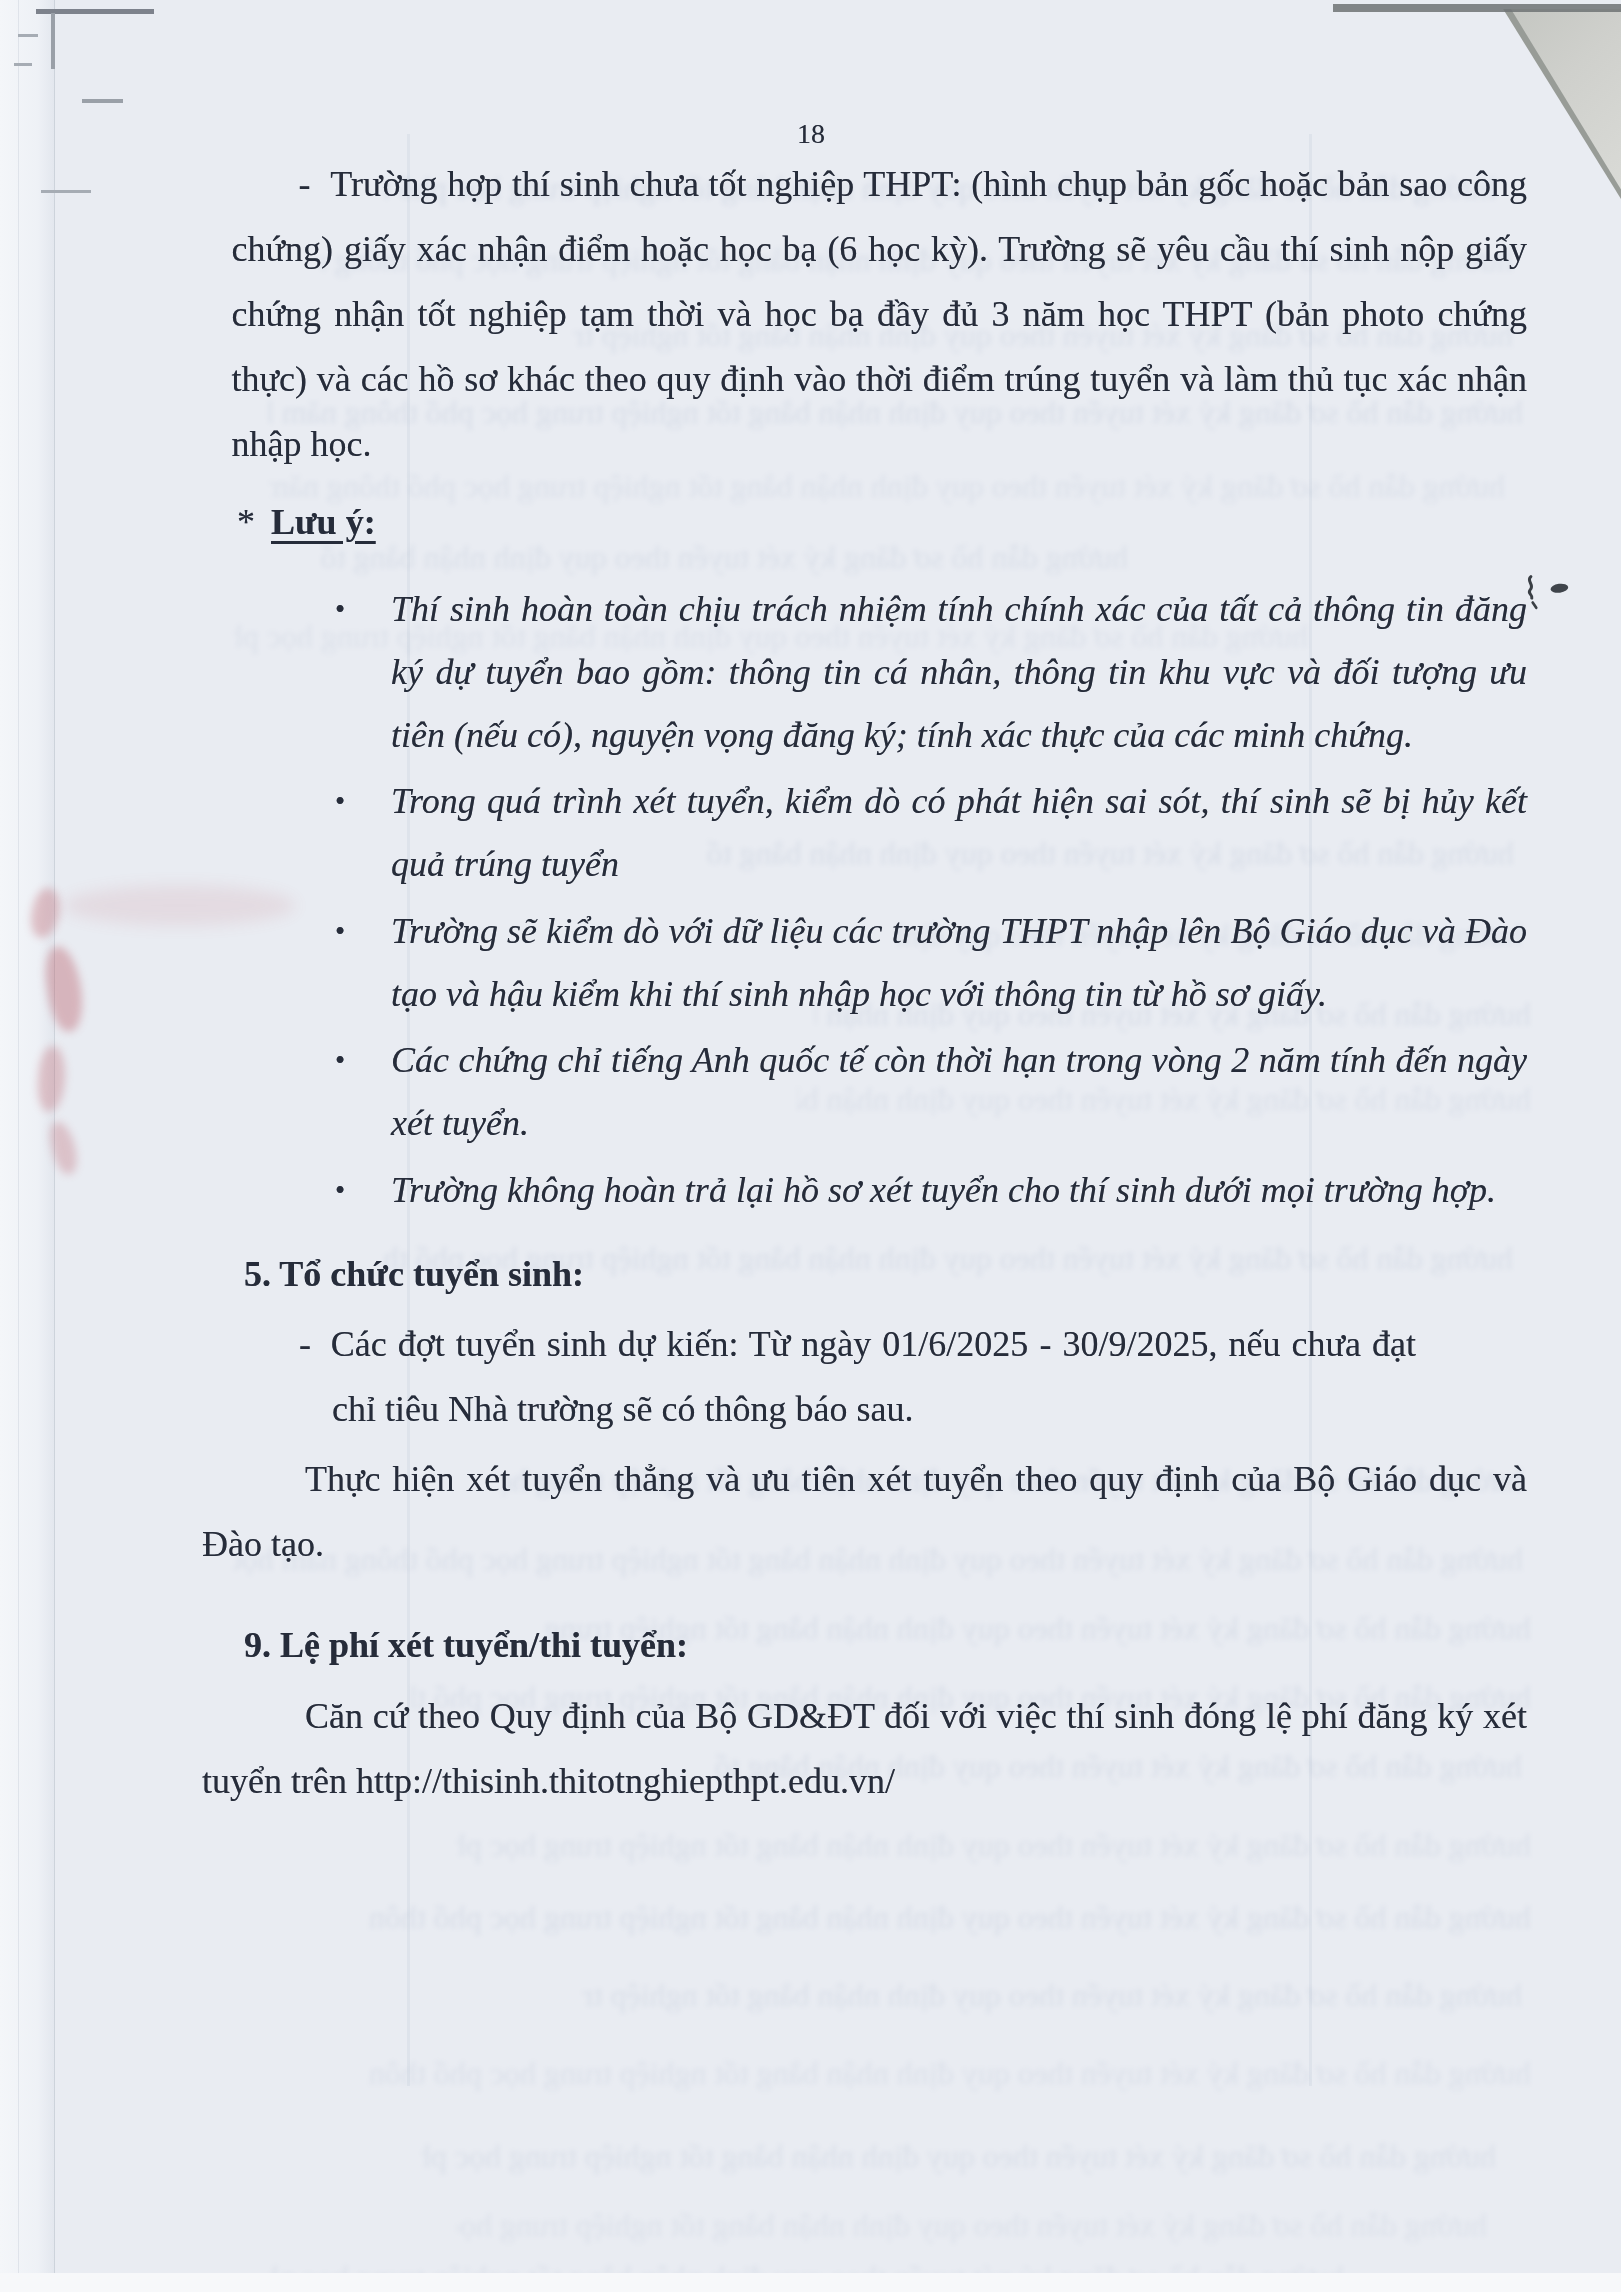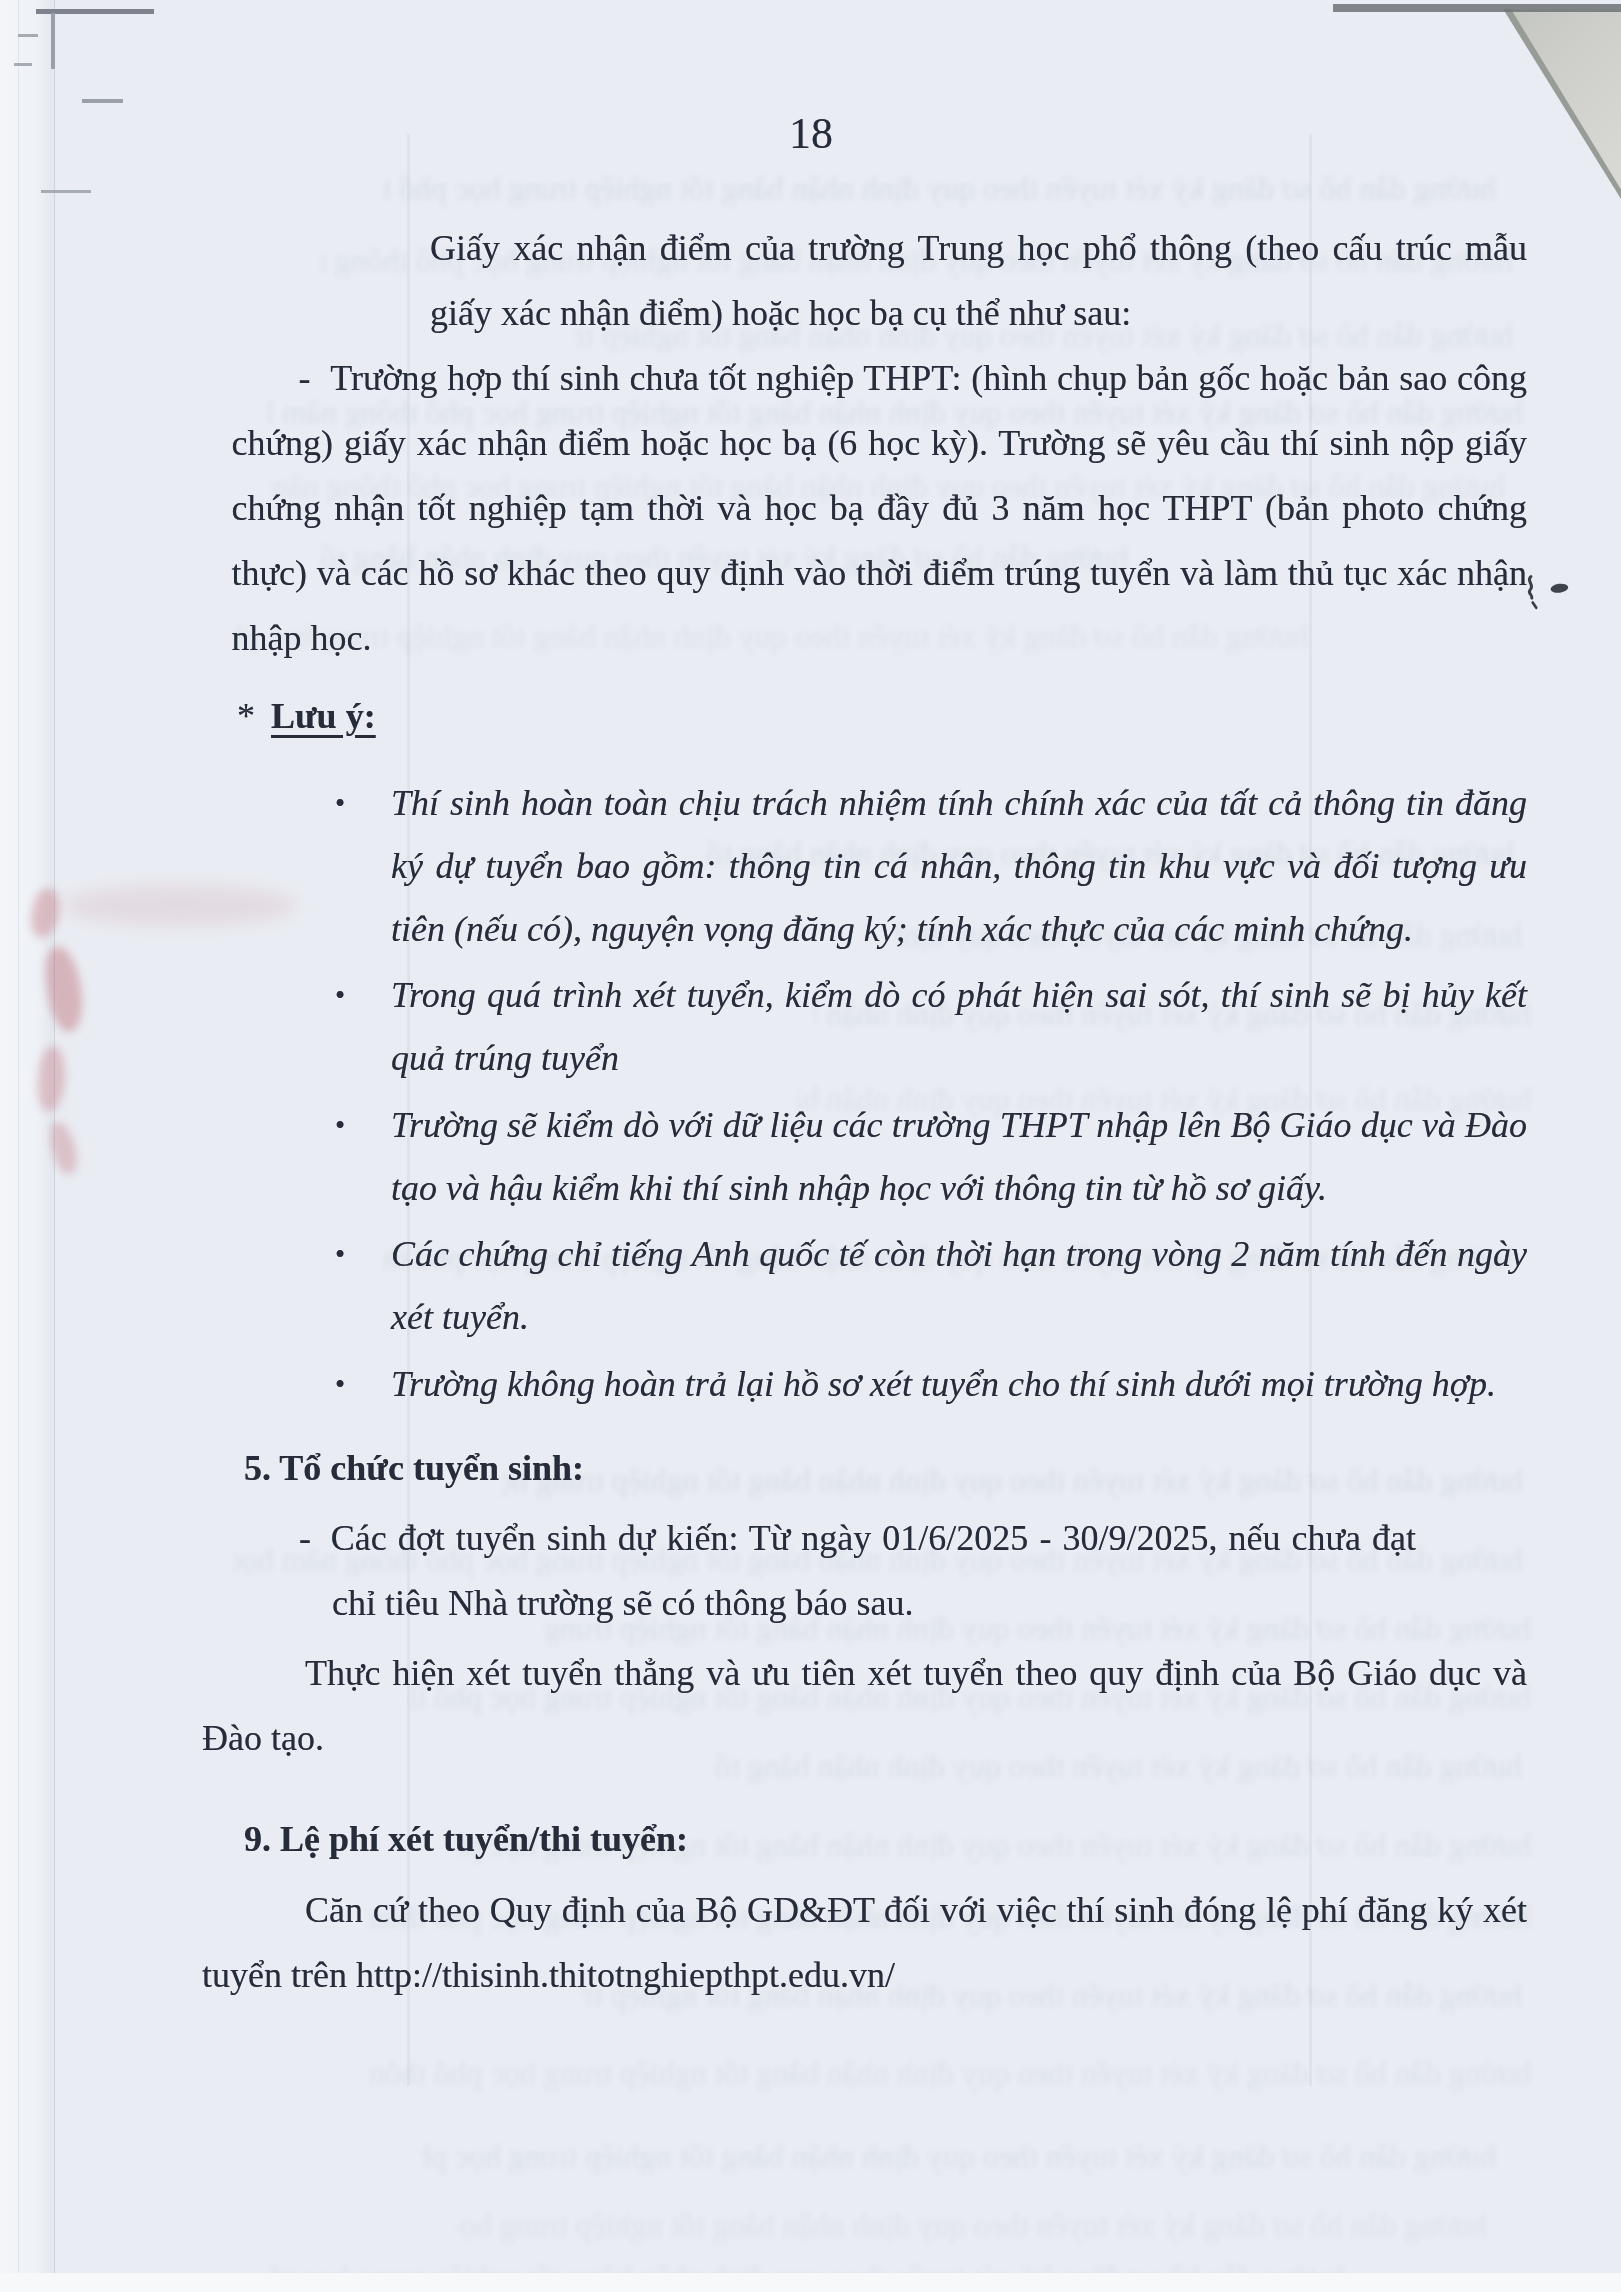--- a/index.html
+++ b/index.html
@@ -69,21 +69,21 @@
     position:absolute;left:0;bottom:0;width:100%;height:19.7px;
     background:#f7f8fa;z-index:2;
   }
   
   .content{
     position:relative;z-index:6;
     padding:116px 94px 0 202px;
     font-size:36px;line-height:65px;
     text-shadow:0 0 0.5px rgba(38,44,58,.55);
   }
-  .pageno{text-align:center;font-size:44px;line-height:36px;margin-right:107px;}
+  .pageno{text-align:center;font-size:28px;line-height:36px;margin-right:107px;}
   .p-intro{margin:64px 0 0 228px;text-align:justify;}
   .p-dash{margin:0 0 0 29.6px;text-indent:67px;text-align:justify;}
   .dash-marker{margin-right:19.7px;}
   .note-line{margin:12.5px 0 0 35px;}
   .note-star{margin-right:16px;}
   .note-label{font-weight:bold;text-decoration:underline;text-underline-offset:7.2px;text-decoration-thickness:2.7px;text-align:right;}
   .bullets{margin-top:23px;}
   .bullet{display:flex;margin:3.6px 0 0 133px;line-height:63px;}
   .bullet .dot{flex:none;width:56px;font-size:29px;font-style:normal;}
   .bullet .txt{flex:1;font-style:italic;text-align:justify;}
@@ -145,21 +145,20 @@
   <div class="ghost" style="top:2136px;right:125px;width:1075px;opacity:.12">hướng dẫn hồ sơ đăng ký xét tuyển theo quy định nhận bằng tốt nghiệp trung học phổ thông năm học chương trình đào tạo các ngành tuyển sinh</div>
   <div class="ghost" style="top:2205px;right:134px;width:1030px;opacity:.10">hướng dẫn hồ sơ đăng ký xét tuyển theo quy định nhận bằng tốt nghiệp trung học phổ thông năm học chương trình đào tạo các ngành tuyển sinh</div>
   <div class="ghost" style="top:2257px;left:269px;width:1075px;opacity:.10">hướng dẫn hồ sơ đăng ký xét tuyển theo quy định nhận bằng tốt nghiệp trung học phổ thông năm học chương trình đào tạo các ngành tuyển sinh</div>
 
   <div class="bottom-strip"></div>
 
   <div class="content">
 
     <div class="pageno">18</div>
 
-    <p class="p-intro">Giấy xác nhận điểm của trường Trung học phổ thông (theo cấu trúc mẫu giấy xác nhận điểm) hoặc học bạ cụ thể như sau:</p>
 
     <p class="p-dash"><span class="dash-marker">-</span><span>Trường hợp thí sinh chưa tốt nghiệp THPT: (hình chụp bản gốc hoặc bản sao công chứng) giấy xác nhận điểm hoặc học bạ (6 học kỳ). Trường sẽ yêu cầu thí sinh nộp giấy chứng nhận tốt nghiệp tạm thời và học bạ đầy đủ 3 năm học THPT (bản photo chứng thực) và các hồ sơ khác theo quy định vào thời điểm trúng tuyển và làm thủ tục xác nhận nhập học.</span></p>
 
 
     <p class="note-line"><span class="note-star">*</span><span class="note-label">Lưu ý:</span></p>
 
     <div class="bullets">
       <div class="bullet">
         <span class="dot">•</span>
         <span class="txt">Thí sinh hoàn toàn chịu trách nhiệm tính chính xác của tất cả thông tin đăng ký dự tuyển bao gồm: thông tin cá nhân, thông tin khu vực và đối tượng ưu tiên (nếu có), nguyện vọng đăng ký; tính xác thực của các minh chứng.</span>

